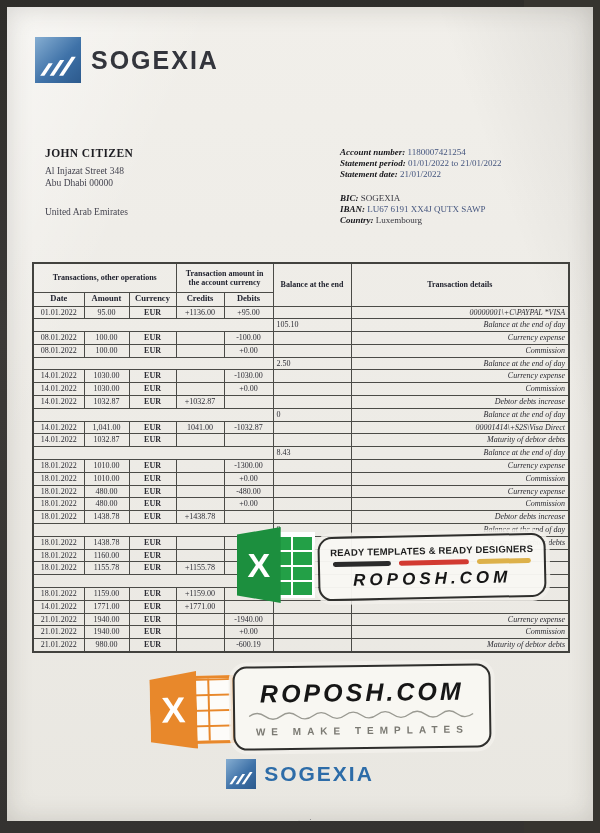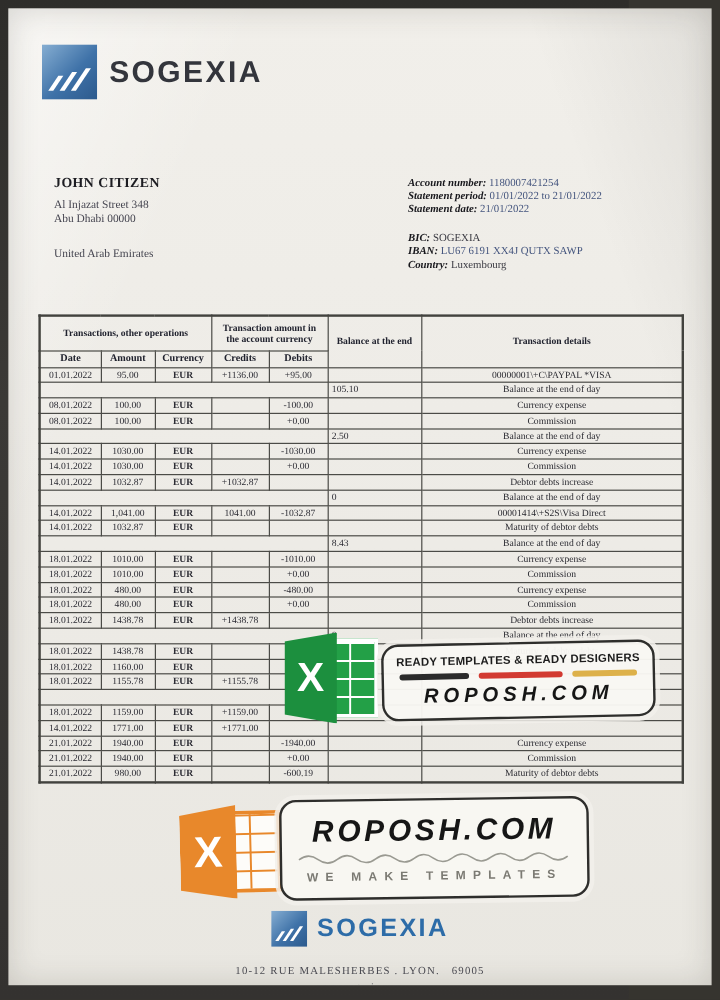--- a/index.html
+++ b/index.html
@@ -62,21 +62,21 @@
     font-weight:bold;color:#20222e;text-align:center;white-space:normal;line-height:1.15;
   }
   .txn-table thead .grp{height:29px;font-size:8px;}
   .txn-table thead .sub th{height:13px;font-size:8.5px;}
   .txn-table tbody td{height:11.8px;line-height:11.8px;}
   .c-date{text-align:center;}
   .c-amount{text-align:center;}
   .c-currency{text-align:center;font-weight:bold;}
   .c-credits,.c-debits{text-align:center;}
   .c-balance{padding-right:6px;}
-  .c-details{text-align:center;padding-left:6px;color:#2a2a31;}
+  .c-details{text-align:right;padding-left:6px;color:#2a2a31;font-style:italic;}
   
   .sticker{
     position:absolute;box-sizing:border-box;
     background:rgba(248,247,243,0.97);
     border:2.5px solid #2e2e2c;border-radius:14px;
     box-shadow:0 0 0 4px rgba(242,240,235,0.85);
     font-family:"Liberation Sans", sans-serif;
     display:flex;flex-direction:column;align-items:center;justify-content:center;
   }
   .sticker-mid{left:311px;top:528px;width:228px;height:64px;transform:rotate(-1.2deg);gap:4px;}
@@ -298,21 +298,21 @@
           <tr>
             <td class="c-merge" colspan="5"></td>
             <td class="c-balance">8.43</td>
             <td class="c-details">Balance at the end of day</td>
           </tr>
           <tr>
             <td class="c-date">18.01.2022</td>
             <td class="c-amount">1010.00</td>
             <td class="c-currency">EUR</td>
             <td class="c-credits"></td>
-            <td class="c-debits">-1010.00</td>
+            <td class="c-debits">-1300.00</td>
             <td class="c-balance"></td>
             <td class="c-details">Currency expense</td>
           </tr>
           <tr>
             <td class="c-date">18.01.2022</td>
             <td class="c-amount">1010.00</td>
             <td class="c-currency">EUR</td>
             <td class="c-credits"></td>
             <td class="c-debits">+0.00</td>
             <td class="c-balance"></td>
@@ -465,17 +465,16 @@
               <stop offset="1" stop-color="#2c5a8d"></stop>
           </linearGradient>
         </defs>
         <rect x="0" y="0" width="44" height="44" fill="url(#lg2)"></rect>
         <polygon points="5,37 13,25 17,25 9,37" fill="#ffffff"></polygon>
         <polygon points="14,37 24,22 28,22 18,37" fill="#ffffff"></polygon>
         <polygon points="23,37 35,19 39,19 27,37" fill="#ffffff"></polygon>
       </svg>
       <span class="brand-text">SOGEXIA</span>
     </div>
-    <div class="footer-address">10-12 RUE MALESHERBES . LYON.   69005</div>
     <div class="footer-site">www.sogexia.com</div>
 
   </div>
 </div>
 
 </body></html>

